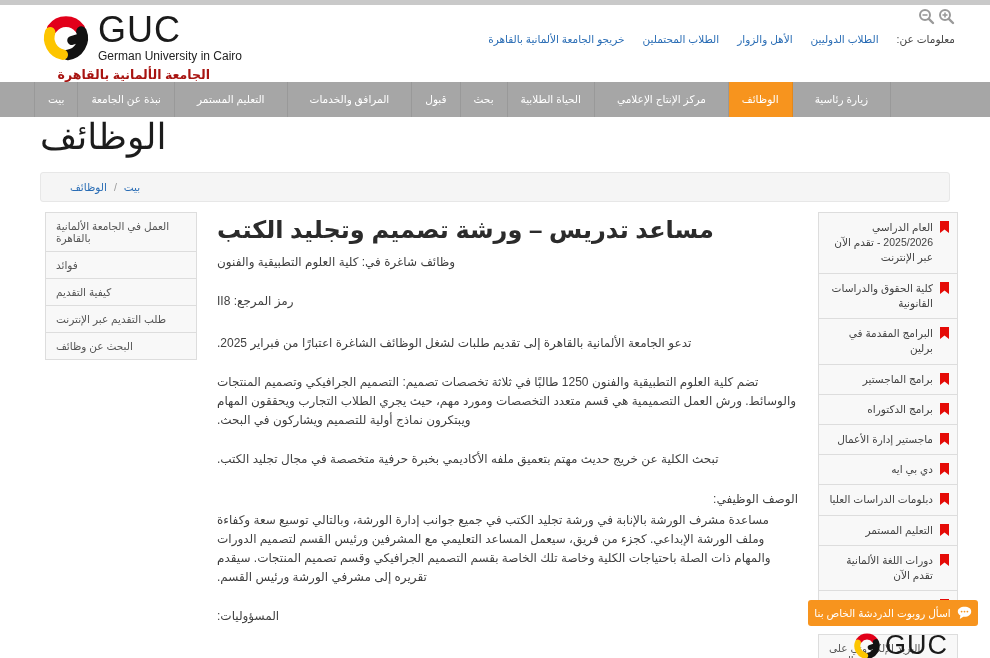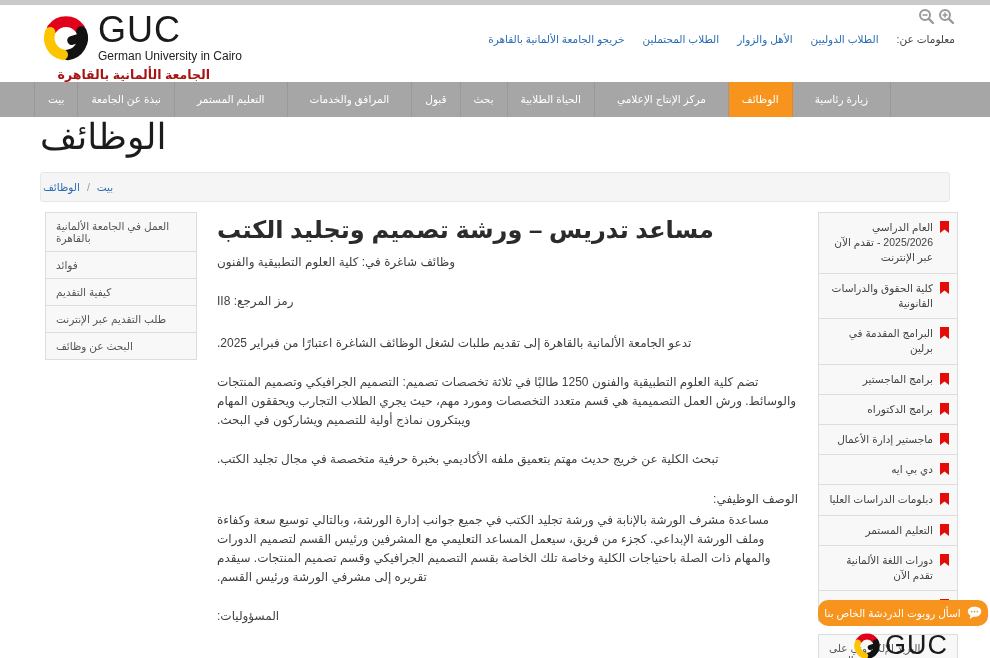--- a/index.html
+++ b/index.html
@@ -29,21 +29,21 @@
   
   .mainnav{position:absolute;top:82px;left:0;right:0;height:35px;background:#a6a6a6;display:flex;align-items:stretch;}
   .nav-spacer{width:34px;border-right:1px solid rgba(0,0,0,0.08);}
   .nav-item{color:#fff;font-size:10.5px;line-height:35px;padding:0 13px;text-decoration:none;white-space:nowrap;border-right:1px solid rgba(0,0,0,0.08);cursor:pointer;}
   .nav-item.wide{padding:0 22px;}
   .nav-item.active{background:#f7941e;}
   .nav-fill{flex:1;}
 
   
   h1.pagetitle{position:absolute;top:116px;left:40px;margin:0;font-family:"Liberation Serif","DejaVu Serif",serif;font-weight:400;font-size:36px;color:#1c1c1c;}
-  .breadcrumb{position:absolute;top:172px;left:40px;right:40px;height:28px;line-height:28px;background:#f5f5f5;border:1px solid #e7e7e7;border-radius:3px;font-size:10.5px;direction:rtl;text-align:left;padding:0 2px;}
+  .breadcrumb{position:absolute;top:172px;left:40px;right:40px;height:28px;line-height:28px;background:#f5f5f5;border:1px solid #e7e7e7;border-radius:3px;font-size:10.5px;direction:rtl;text-align:left;padding:0 29px;}
   .breadcrumb a{color:#2a6db5;text-decoration:none;cursor:pointer;}
   .breadcrumb .sep{color:#999;margin:0 7px;}
 
   
   .cols{position:absolute;top:212px;left:45px;right:32px;display:flex;align-items:flex-start;}
   .leftmenu{width:150px;flex:0 0 auto;border:1px solid #ddd;background:#f8f8f8;}
   .l-item{padding:7px 10px;border-bottom:1px solid #ddd;font-size:10.5px;color:#555;direction:rtl;text-align:left;cursor:pointer;}
   .l-item:last-child{border-bottom:none;}
 
   .content{flex:1;margin:0 20px;direction:rtl;text-align:left;color:#3f3f3f;font-size:12px;line-height:1.6;padding-top:2px;}
@@ -57,21 +57,21 @@
   .rightmenu{width:140px;flex:0 0 auto;}
   .rbox{border:1px solid #ddd;background:#f8f8f8;}
   .r-item{display:flex;direction:rtl;gap:7px;padding:7px 8px;border-bottom:1px solid #ddd;font-size:10.5px;color:#444;line-height:1.45;align-items:flex-start;cursor:pointer;}
   .r-item:last-child{border-bottom:none;}
   .r-item svg{flex:0 0 auto;margin-top:1px;}
   .rbox.quick{margin-top:12px;}
   .q-item{padding:7px 10px;border-bottom:1px solid #ddd;font-size:10.5px;color:#555;direction:rtl;text-align:left;cursor:pointer;}
   .q-item:last-child{border-bottom:none;}
 
   
-  .chatbtn{position:absolute;top:600px;right:2px;width:170px;height:26px;background:#f7941e;border:none;border-radius:10px;color:#fff;font-size:10.5px;display:flex;direction:rtl;align-items:center;justify-content:center;gap:6px;cursor:pointer;z-index:5;font-family:inherit;}
+  .chatbtn{position:absolute;top:600px;right:12px;width:170px;height:26px;background:#f7941e;border:none;border-radius:3px;color:#fff;font-size:10.5px;display:flex;direction:rtl;align-items:center;justify-content:center;gap:6px;cursor:pointer;z-index:5;font-family:inherit;}
 
   
   .footlogo{position:absolute;top:631px;right:42px;display:flex;align-items:flex-start;}
   .footlogo .emblem{width:30px;height:30px;}
   .footlogo .guc-word{font-size:27px;line-height:28px;margin-left:3px;}
 </style>
 </head>
 <body>
 
 <div class="topstrip"></div>

